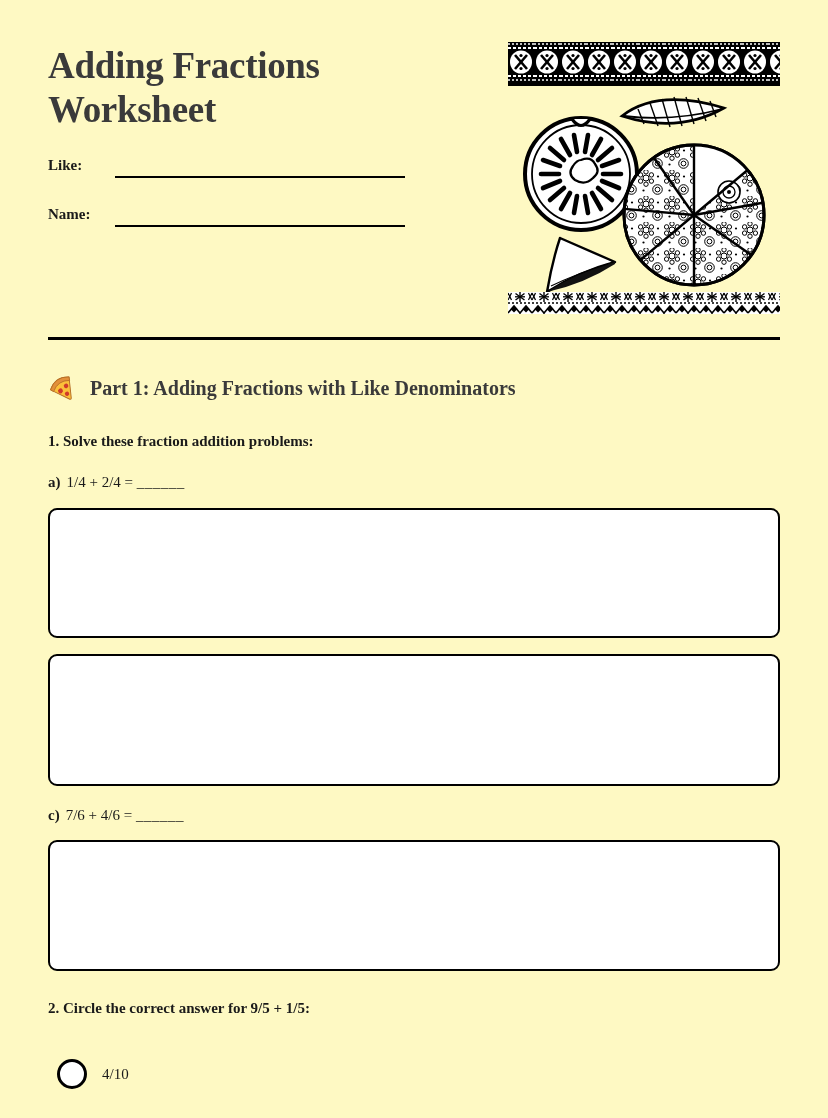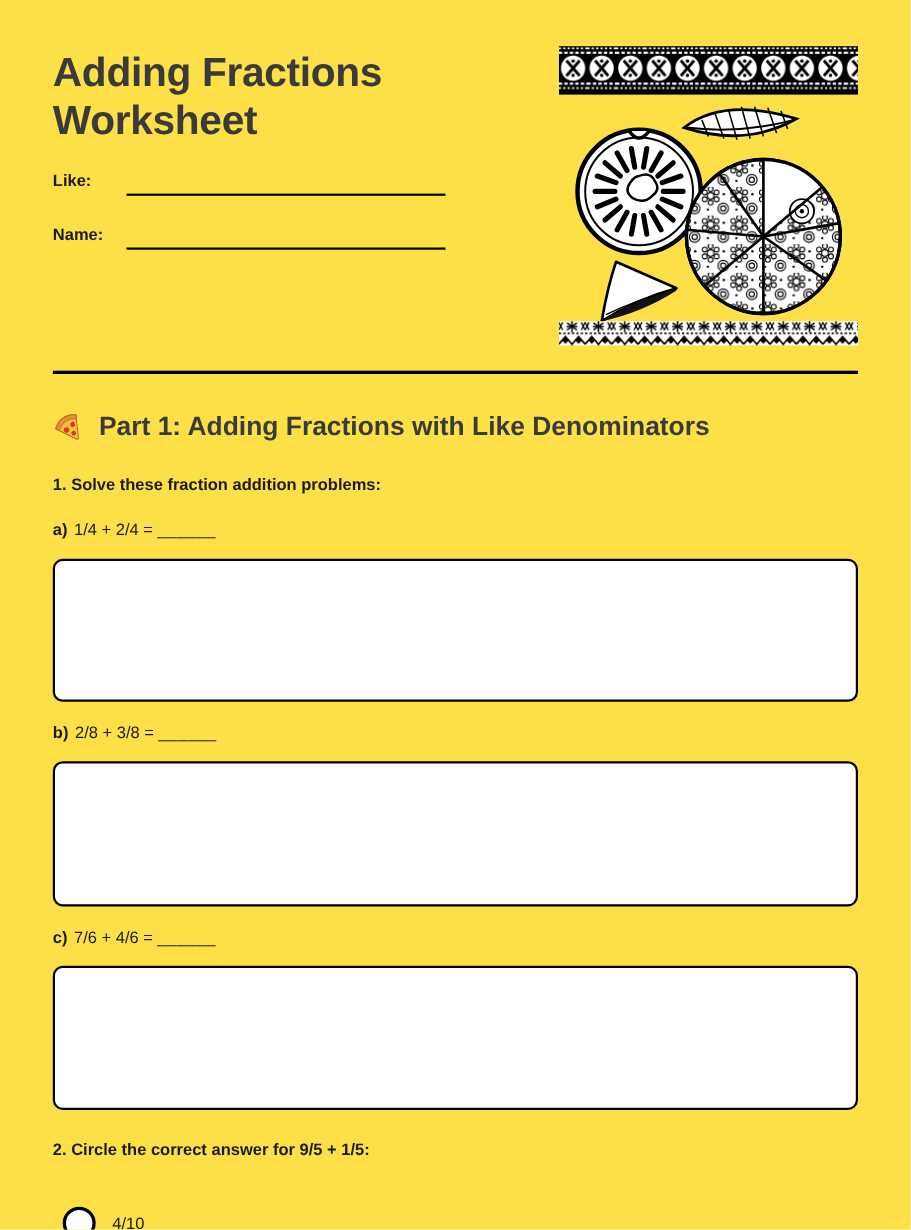--- a/index.html
+++ b/index.html
@@ -1,18 +1,18 @@
 <!DOCTYPE html>
 <html><head>
 <meta charset="utf-8">
 <style>
   html,body { margin:0; padding:0; background:#fff; }
   .page {
-    position:relative; width:828px; height:1118px; background:#fde047;
-    font-family:Liberation Sans, sans-serif; color:#1a1a1a; overflow:hidden;
+    position:relative; width:828px; height:1118px; background:#fef9c3;
+    font-family:Liberation Serif, serif; color:#1a1a1a; overflow:hidden;
     box-sizing:border-box;
   }
   .content { padding:0 48px; }
 
   
   .title {
     margin:44px 0 0; width:440px;
     font-size:37px; line-height:1.18; font-weight:700;
     color:#3a3a3a; letter-spacing:-0.3px;
   }
@@ -22,21 +22,21 @@
   .field-line { width:290px; height:20px; border-bottom:2px solid #000; }
 
   .illustration { position:absolute; left:508px; top:40px; }
 
   
   .divider { margin:110px 0 0; border:0; border-top:3px solid #000; }
 
   
   .part-heading {
     margin-top:33px; display:flex; align-items:center; gap:12px;
-    font-size:24px; font-weight:700; color:#3a3a3a; line-height:30px;
+    font-size:20px; font-weight:700; color:#3a3a3a; line-height:30px;
   }
   .pizza-icon { width:30px; height:30px; flex:none; }
 
   .q-prompt { margin-top:29px; font-size:15px; font-weight:700; line-height:18px; }
   .q-prompt.q2 { margin-top:28px; }
 
   .problem-line { margin-top:23px; font-size:15px; line-height:18px; }
   .problem-line.b { margin-top:20px; }
   .problem-line.c { margin-top:20px; }
   .problem-label { font-weight:700; margin-right:6px; }
@@ -91,24 +91,20 @@
     </div>
 
     <div class="q-prompt">1. Solve these fraction addition problems:</div>
 
     <div class="problem-line a">
       <span class="problem-label">a)</span><span>1/4 + 2/4 =</span>
       <span class="blank">______</span>
     </div>
     <div class="answer-box a"></div>
 
-    <div class="problem-line b">
-      <span class="problem-label">b)</span><span>2/8 + 3/8 =</span>
-      <span class="blank">______</span>
-    </div>
     <div class="answer-box b"></div>
 
     <div class="problem-line c">
       <span class="problem-label">c)</span><span>7/6 + 4/6 =</span>
       <span class="blank">______</span>
     </div>
     <div class="answer-box c"></div>
 
     <div class="q-prompt q2">2. Circle the correct answer for 9/5 + 1/5:</div>
 

